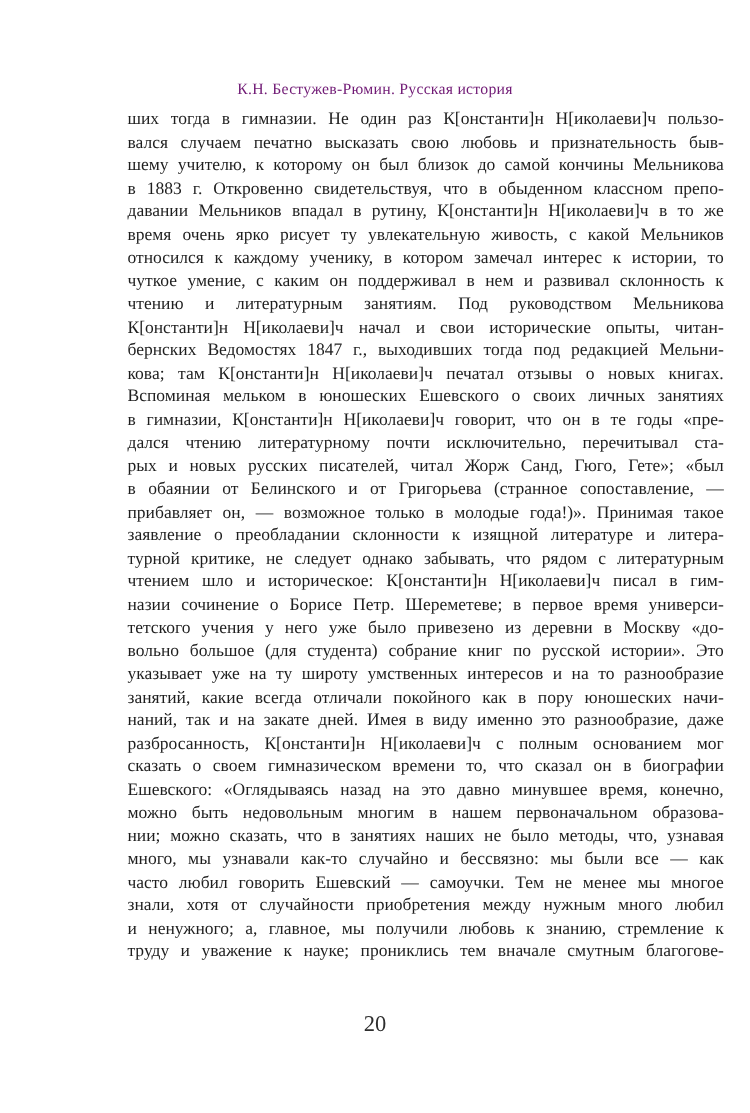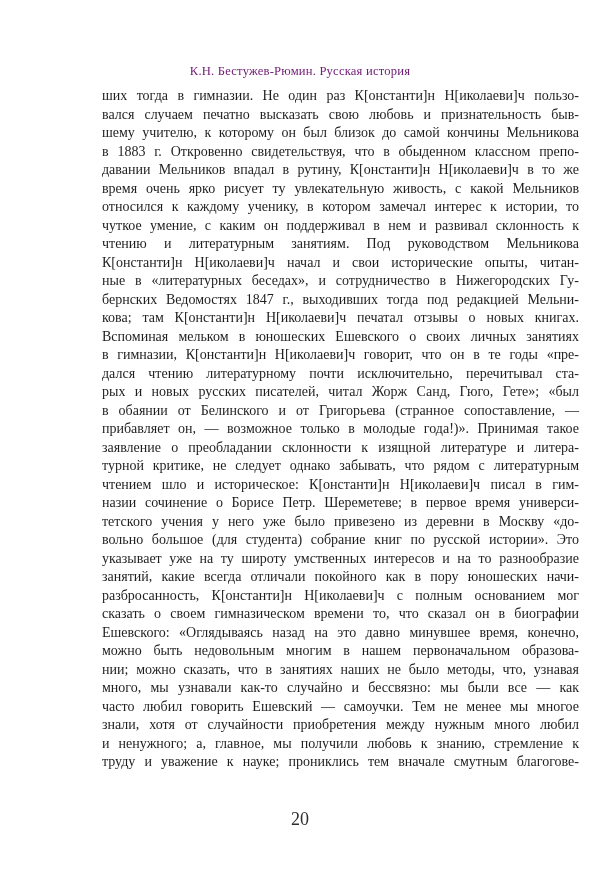--- a/index.html
+++ b/index.html
@@ -64,37 +64,37 @@
       <div class="text-line">ших тогда в гимназии. Не один раз К[онстанти]н Н[иколаеви]ч пользо-</div>
       <div class="text-line">вался случаем печатно высказать свою любовь и признательность быв-</div>
       <div class="text-line">шему учителю, к которому он был близок до самой кончины Мельникова</div>
       <div class="text-line">в 1883 г. Откровенно свидетельствуя, что в обыденном классном препо-</div>
       <div class="text-line">давании Мельников впадал в рутину, К[онстанти]н Н[иколаеви]ч в то же</div>
       <div class="text-line">время очень ярко рисует ту увлекательную живость, с какой Мельников</div>
       <div class="text-line">относился к каждому ученику, в котором замечал интерес к истории, то</div>
       <div class="text-line">чуткое умение, с каким он поддерживал в нем и развивал склонность к</div>
       <div class="text-line">чтению и литературным занятиям. Под руководством Мельникова</div>
       <div class="text-line">К[онстанти]н Н[иколаеви]ч начал и свои исторические опыты, читан-</div>
-      <div class="text-line">ные в «литературных беседах», и сотрудничество в Нижегородских Гу-</div>
       <div class="text-line">бернских Ведомостях 1847 г., выходивших тогда под редакцией Мельни-</div>
       <div class="text-line">кова; там К[онстанти]н Н[иколаеви]ч печатал отзывы о новых книгах.</div>
       <div class="text-line">Вспоминая мельком в юношеских Ешевского о своих личных занятиях</div>
       <div class="text-line">в гимназии, К[онстанти]н Н[иколаеви]ч говорит, что он в те годы «пре-</div>
       <div class="text-line">дался чтению литературному почти исключительно, перечитывал ста-</div>
       <div class="text-line">рых и новых русских писателей, читал Жорж Санд, Гюго, Гете»; «был</div>
       <div class="text-line">в обаянии от Белинского и от Григорьева (странное сопоставление, —</div>
       <div class="text-line">прибавляет он, — возможное только в молодые года!)». Принимая такое</div>
       <div class="text-line">заявление о преобладании склонности к изящной литературе и литера-</div>
       <div class="text-line">турной критике, не следует однако забывать, что рядом с литературным</div>
       <div class="text-line">чтением шло и историческое: К[онстанти]н Н[иколаеви]ч писал в гим-</div>
       <div class="text-line">назии сочинение о Борисе Петр. Шереметеве; в первое время универси-</div>
       <div class="text-line">тетского учения у него уже было привезено из деревни в Москву «до-</div>
       <div class="text-line">вольно большое (для студента) собрание книг по русской истории». Это</div>
       <div class="text-line">указывает уже на ту широту умственных интересов и на то разнообразие</div>
       <div class="text-line">занятий, какие всегда отличали покойного как в пору юношеских начи-</div>
+      <div class="text-line">наний, так и на закате дней. Имея в виду именно это разнообразие, даже</div>
       <div class="text-line">разбросанность, К[онстанти]н Н[иколаеви]ч с полным основанием мог</div>
       <div class="text-line">сказать о своем гимназическом времени то, что сказал он в биографии</div>
       <div class="text-line">Ешевского: «Оглядываясь назад на это давно минувшее время, конечно,</div>
       <div class="text-line">можно быть недовольным многим в нашем первоначальном образова-</div>
       <div class="text-line">нии; можно сказать, что в занятиях наших не было методы, что, узнавая</div>
       <div class="text-line">много, мы узнавали как-то случайно и бессвязно: мы были все — как</div>
       <div class="text-line">часто любил говорить Ешевский — самоучки. Тем не менее мы многое</div>
       <div class="text-line">знали, хотя от случайности приобретения между нужным много любил</div>
       <div class="text-line">и ненужного; а, главное, мы получили любовь к знанию, стремление к</div>
       <div class="text-line">труду и уважение к науке; прониклись тем вначале смутным благогове-</div>

